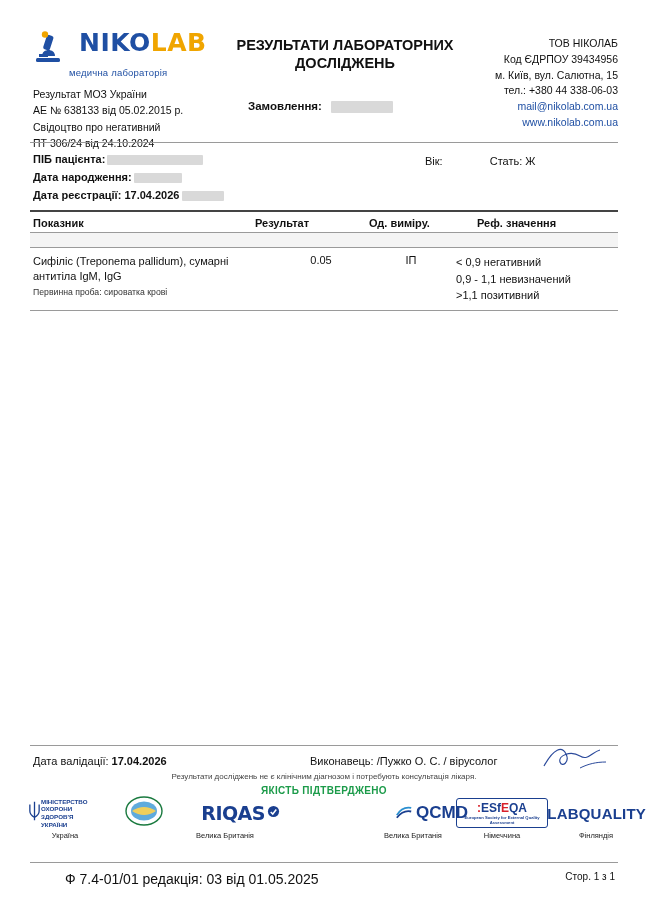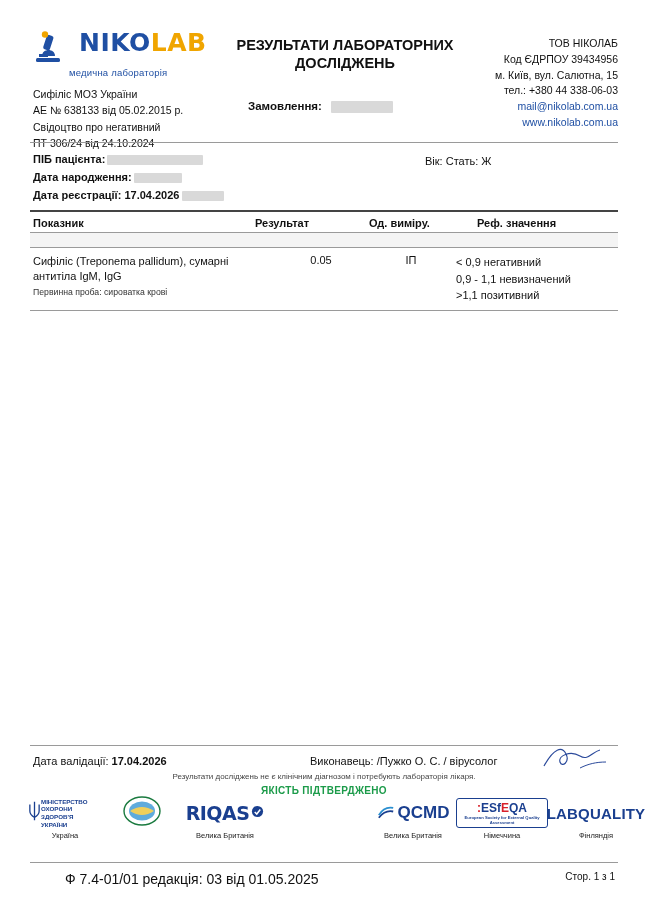--- a/index.html
+++ b/index.html
@@ -112,21 +112,21 @@
     line-height: 1.65;
   }
   .patient b { font-weight: bold; }
   .patient-right {
     position: absolute;
     left: 425px;
     top: 155px;
     font-size: 11px;
     color: #111;
   }
-  .patient-right .sex { }
+  .patient-right .sex { margin-left: 44px; }
 
   
   .tbl-head {
     position: absolute;
     left: 33px; top: 217px;
     width: 585px;
     font-size: 11px;
     font-weight: bold;
     color: #111;
   }
@@ -204,21 +204,21 @@
   }
   .badge-label {
     font-size: 7.5px;
     color: #222;
     margin-top: 3px;
   }
   .badge-mark {
     height: 30px;
     display: flex;
     align-items: center;
-    justify-content: center;
+    justify-content: flex-end;
   }
   .b-riqas { font-size: 19px; font-weight: bold; color: #1a3f8f; font-family: "DejaVu Sans", sans-serif; letter-spacing: -0.5px;}
   .b-qcnet-q { font-size: 19px; font-weight: bold; color: #1a8f3f; }
   .b-qcnet-n { font-size: 19px; font-weight: bold; color: #1a3f8f; }
   .biorad {
     background: #d8202a; color: #fff;
     font-size: 8px; font-weight: bold;
     padding: 1px 4px; border-radius: 2px;
     letter-spacing: 0.2px;
   }
@@ -281,21 +281,21 @@
     <div class="company">
       <div>ТОВ НІКОЛАБ</div>
       <div>Код ЄДРПОУ 39434956</div>
       <div>м. Київ, вул. Салютна, 15</div>
       <div>тел.: +380 44 338-06-03</div>
       <div class="link">mail@nikolab.com.ua</div>
       <div class="link">www.nikolab.com.ua</div>
     </div>
 
     <div class="license">
-      <div>Сифіліс МОЗ України</div>
+      <div>Результат МОЗ України</div>
       <div>АЕ № 638133 від 05.02.2015 р.</div>
       <div>Свідоцтво про негативний</div>
       <div>ПТ 306/24 від 24.10.2024</div>
     </div>
 
     <div class="order">
       <span>Замовлення:</span>
       <span class="redacted" style="width:62px;height:12px;margin-left:6px;"></span>
     </div>
   </div>
@@ -359,21 +359,21 @@
 
   <div class="performer">Виконавець: /Пужко О. С. / вірусолог</div>
 
   <div class="signature">
     <svg viewBox="0 0 70 30" width="70" height="30">
       <path d="M4 24 C14 6, 22 4, 26 12 C30 20, 22 26, 20 20 C18 14, 30 8, 40 14 C48 19, 52 10, 60 8" fill="none" stroke="#2b4a9b" stroke-width="1.2"></path>
       <path d="M40 26 C48 22, 56 20, 66 20" fill="none" stroke="#2b4a9b" stroke-width="1"></path>
     </svg>
   </div>
 
-  <div class="disclaimer">Результати досліджень не є клінічним діагнозом і потребують лабораторія лікаря.</div>
+  <div class="disclaimer">Результати досліджень не є клінічним діагнозом і потребують консультація лікаря.</div>
   <div class="quality">ЯКІСТЬ ПІДТВЕРДЖЕНО</div>
 
   <div class="badges">
 
     <div class="badge" style="left:0px; top:2px; width:74px;">
       <div class="badge-mark" style="justify-content:flex-start;">
         <span>
           <svg viewBox="0 0 14 22" width="13" height="22">
             <path d="M7 1 L7 21 M2 4 L2 11 Q2 15 7 18 Q12 15 12 11 L12 4" fill="none" stroke="#1a3f8f" stroke-width="1.4"></path>
           </svg>

